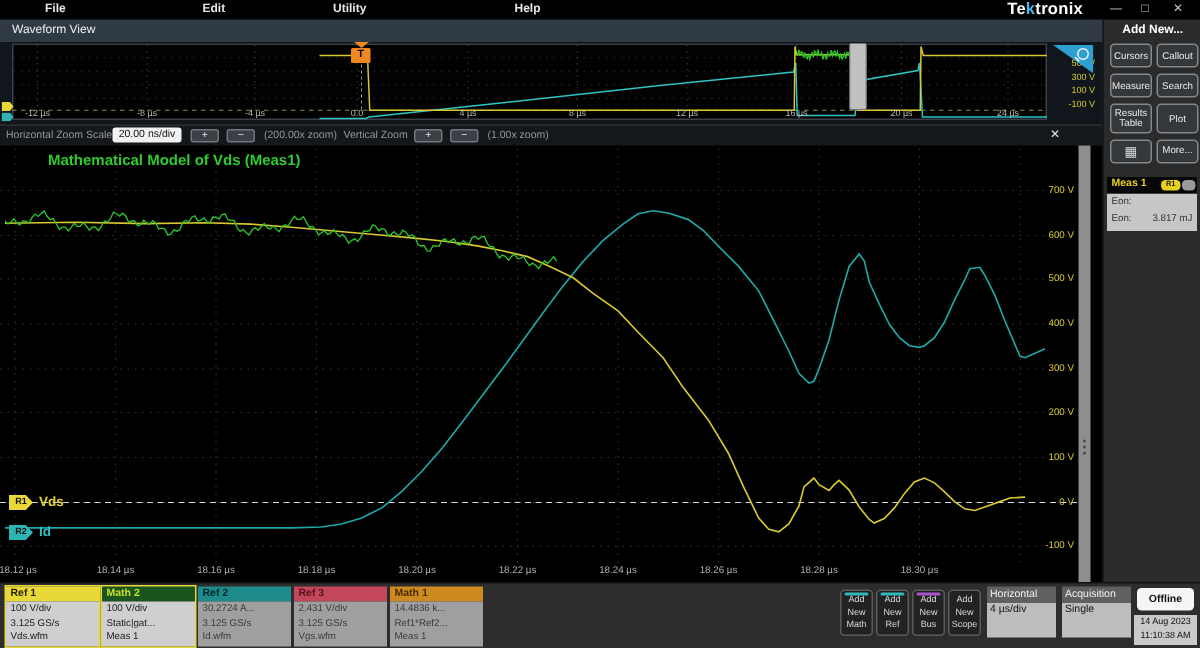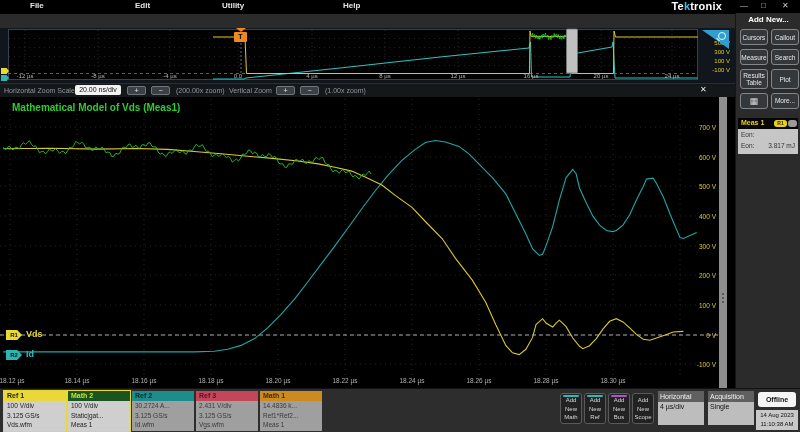--- a/index.html
+++ b/index.html
@@ -29,21 +29,21 @@
   #zoombar{left:0;top:83px;width:735px;height:14px;background:#15181b;border-top:1px solid #2a2e33;}
   .zb-text{position:absolute;top:3px;font-size:7px;color:#8f969e;white-space:nowrap;}
   #zb-scale{position:absolute;left:75px;top:1px;width:46px;height:10px;background:#f2f2f2;border-radius:2px;
             font-size:7px;color:#111;text-align:center;line-height:10px;}
   .zb-btn{position:absolute;top:2px;width:19px;height:9px;background:#3b4046;border:1px solid #70767c;border-radius:2px;
           color:#e8e8e8;font-size:7px;text-align:center;line-height:8px;box-sizing:border-box;}
   #zb-close{position:absolute;left:700px;top:1px;font-size:8px;color:#e8e8e8;}
   
   #mainpane{left:0;top:97px;width:735px;height:291px;background:#000;}
   #main-svg{position:absolute;left:0;top:0;width:735px;height:291px;}
-  #main-title{position:absolute;left:12px;top:5px;font-size:10px;font-weight:bold;color:#2ecc2e;}
+  #main-title{position:absolute;left:32px;top:5px;font-size:10px;font-weight:bold;color:#2ecc2e;}
   #scrollstrip{position:absolute;left:719px;top:0;width:8px;height:291px;background:#8e8e8e;}
   #scrollstrip i{position:absolute;left:3px;width:2px;height:2px;background:#4a4a4a;border-radius:50%;}
   
   #sidebar{left:735px;top:13px;width:65px;height:375px;background:#2b2b2b;border-left:1px solid #151515;box-sizing:border-box;}
   #sb-title{position:absolute;left:0;top:2px;width:65px;text-align:center;font-size:8px;font-weight:bold;color:#fff;}
   #meas-badge{position:absolute;left:2px;top:105px;width:60px;}
   #meas-head{position:relative;height:11px;background:#060606;}
   #meas-title{position:absolute;left:3px;top:1px;font-size:7px;font-weight:bold;color:#e8d020;}
   #meas-r1{position:absolute;right:11px;top:2px;width:13px;height:7px;background:#e8d020;border-radius:3px;
            font-size:5px;font-weight:bold;color:#221e00;text-align:center;line-height:7px;}
@@ -63,20 +63,23 @@
 <body>
 
 <div id="app">
 
   <div id="menubar" class="abs">
     <span id="menu-items"><span style="position: absolute; left: 30px; top: 1px; font-size: 8px; font-weight: bold; color: rgb(230, 230, 230);">File</span><span style="position: absolute; left: 135px; top: 1px; font-size: 8px; font-weight: bold; color: rgb(230, 230, 230);">Edit</span><span style="position: absolute; left: 222px; top: 1px; font-size: 8px; font-weight: bold; color: rgb(230, 230, 230);">Utility</span><span style="position: absolute; left: 343px; top: 1px; font-size: 8px; font-weight: bold; color: rgb(230, 230, 230);">Help</span></span>
     <span id="logo"><span>Te</span><span class="k">k</span><span>tronix</span></span>
     <span id="win-controls"><span style="position: absolute; left: 740px; top: 1px; font-size: 8px; color: rgb(200, 200, 200);">—</span><span style="position: absolute; left: 761px; top: 1px; font-size: 8px; color: rgb(200, 200, 200);">□</span><span style="position: absolute; left: 782px; top: 1px; font-size: 8px; color: rgb(200, 200, 200);">✕</span></span>
   </div>
 
+  <div id="tabstrip" class="abs">
+    <span id="tab-label">Waveform View</span>
+  </div>
 
   <div id="overview" class="abs">
     <div id="ov-grat"></div>
     <svg id="ov-svg">
         <line x1="25" y1="2" x2="25" y2="44" stroke="#3c4248" stroke-width="0.6" stroke-dasharray="1,3"></line>
         <line x1="98" y1="2" x2="98" y2="44" stroke="#3c4248" stroke-width="0.6" stroke-dasharray="1,3"></line>
         <line x1="170" y1="2" x2="170" y2="44" stroke="#3c4248" stroke-width="0.6" stroke-dasharray="1,3"></line>
         <line x1="238" y1="2" x2="238" y2="44" stroke="#3c4248" stroke-width="0.6" stroke-dasharray="1,3"></line>
         <line x1="312" y1="2" x2="312" y2="44" stroke="#3c4248" stroke-width="0.6" stroke-dasharray="1,3"></line>
         <line x1="385" y1="2" x2="385" y2="44" stroke="#3c4248" stroke-width="0.6" stroke-dasharray="1,3"></line>

